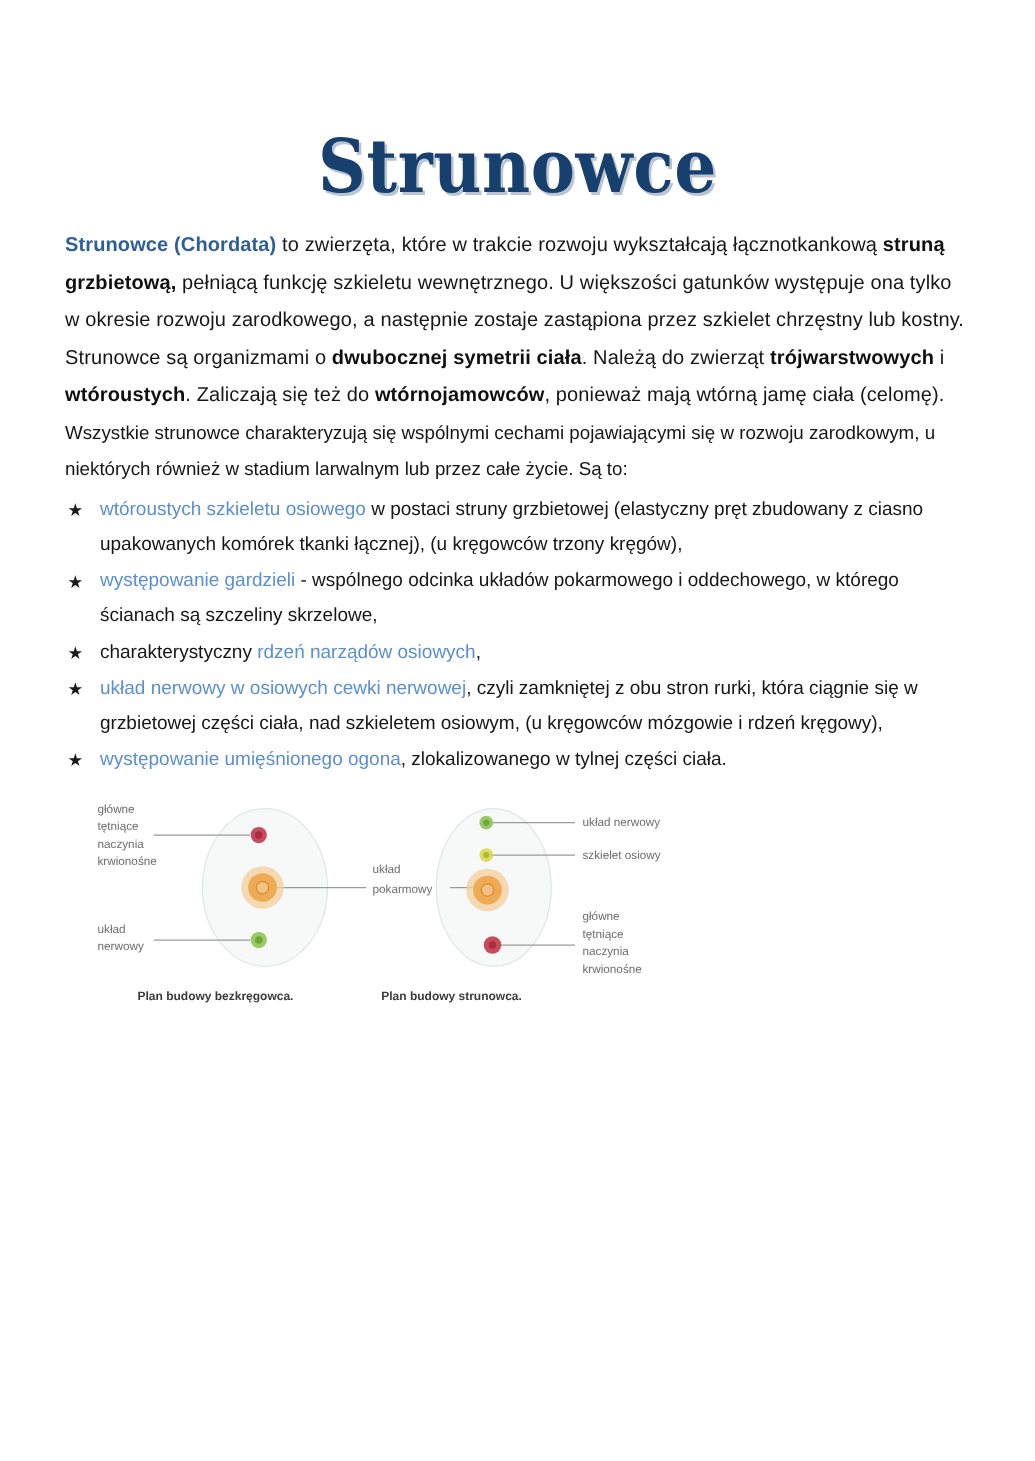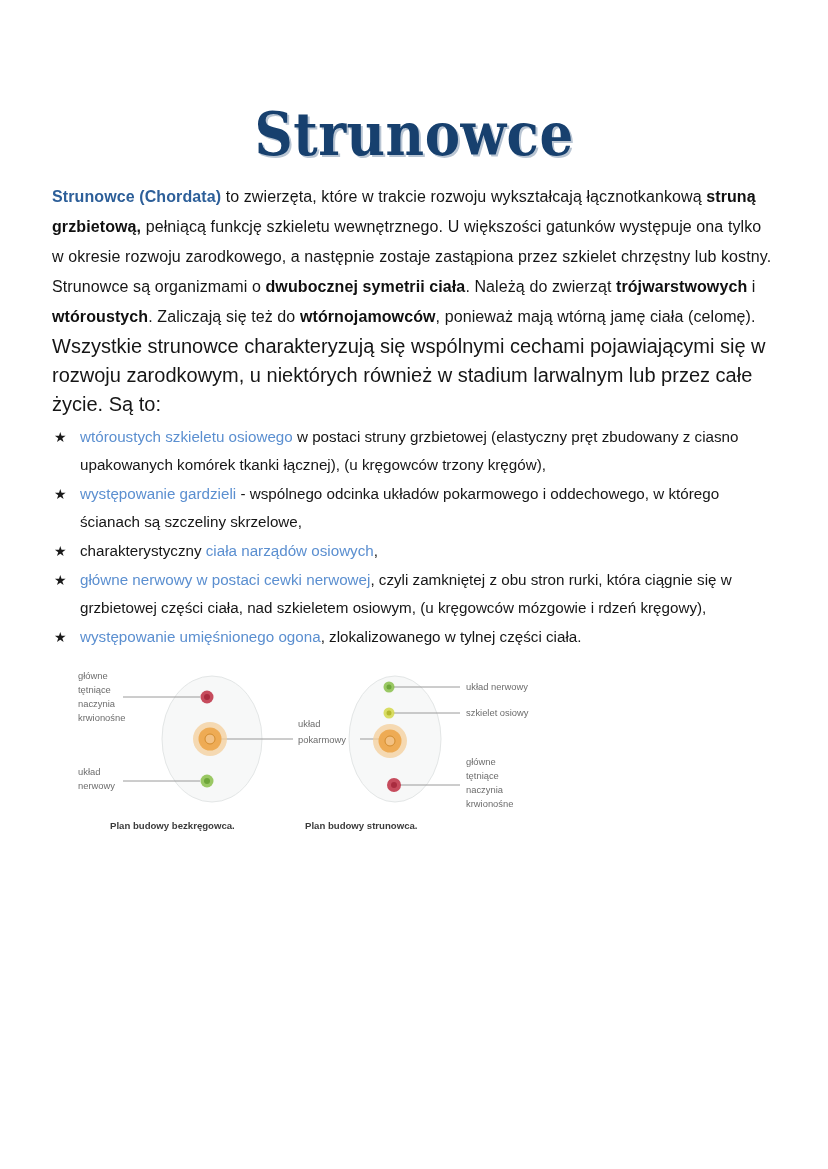--- a/index.html
+++ b/index.html
@@ -62,21 +62,21 @@
   .section-heading {
     font-family: "DejaVu Serif", "Liberation Serif", serif;
     font-weight: bold;
     font-size: 21px;
     color: #1f5f8b;
     margin: 26px 0 4px 0;
     letter-spacing: -0.2px;
   }
 
   .lead {
-    font-size: 20px;
+    font-size: 15px;
     line-height: 29px;
     margin: 0;
     color: #161616;
   }
 
   
   ul.star-list {
     list-style: none;
     margin: 4px 0 0 0;
     padding: 0;
@@ -138,24 +138,24 @@
   <p class="lead">Wszystkie strunowce charakteryzują się wspólnymi cechami pojawiającymi się w rozwoju zarodkowym, u niektórych również w stadium larwalnym lub przez całe życie. Są to:</p>
 
   <ul class="star-list">
     <li>
       <span class="star">★</span><span class="hl">wtóroustych szkieletu osiowego</span><span> w postaci struny grzbietowej (elastyczny pręt zbudowany z ciasno upakowanych komórek tkanki łącznej), (u kręgowców trzony kręgów),</span>
     </li>
     <li>
       <span class="star">★</span><span class="hl">występowanie gardzieli</span><span> - wspólnego odcinka układów pokarmowego i oddechowego, w którego ścianach są szczeliny skrzelowe,</span>
     </li>
     <li>
-      <span class="star">★</span><span>charakterystyczny </span><span class="hl">ciała narządów osiowych</span><span>,</span>
-    </li>
-    <li>
-      <span class="star">★</span><span class="hl">główne nerwowy w postaci cewki nerwowej</span><span>, czyli zamkniętej z obu stron rurki, która ciągnie się w grzbietowej części ciała, nad szkieletem osiowym, (u kręgowców mózgowie i rdzeń kręgowy),</span>
+      <span class="star">★</span><span>charakterystyczny </span><span class="hl">rdzeń narządów osiowych</span><span>,</span>
+    </li>
+    <li>
+      <span class="star">★</span><span class="hl">układ nerwowy w osiowych cewki nerwowej</span><span>, czyli zamkniętej z obu stron rurki, która ciągnie się w grzbietowej części ciała, nad szkieletem osiowym, (u kręgowców mózgowie i rdzeń kręgowy),</span>
     </li>
     <li>
       <span class="star">★</span><span class="hl">występowanie umięśnionego ogona</span><span>, zlokalizowanego w tylnej części ciała.</span>
     </li>
   </ul>
 
 
   <div class="figure-wrap">
     <svg width="470" height="180" viewBox="0 0 470 180" xmlns="http://www.w3.org/2000/svg">
 

